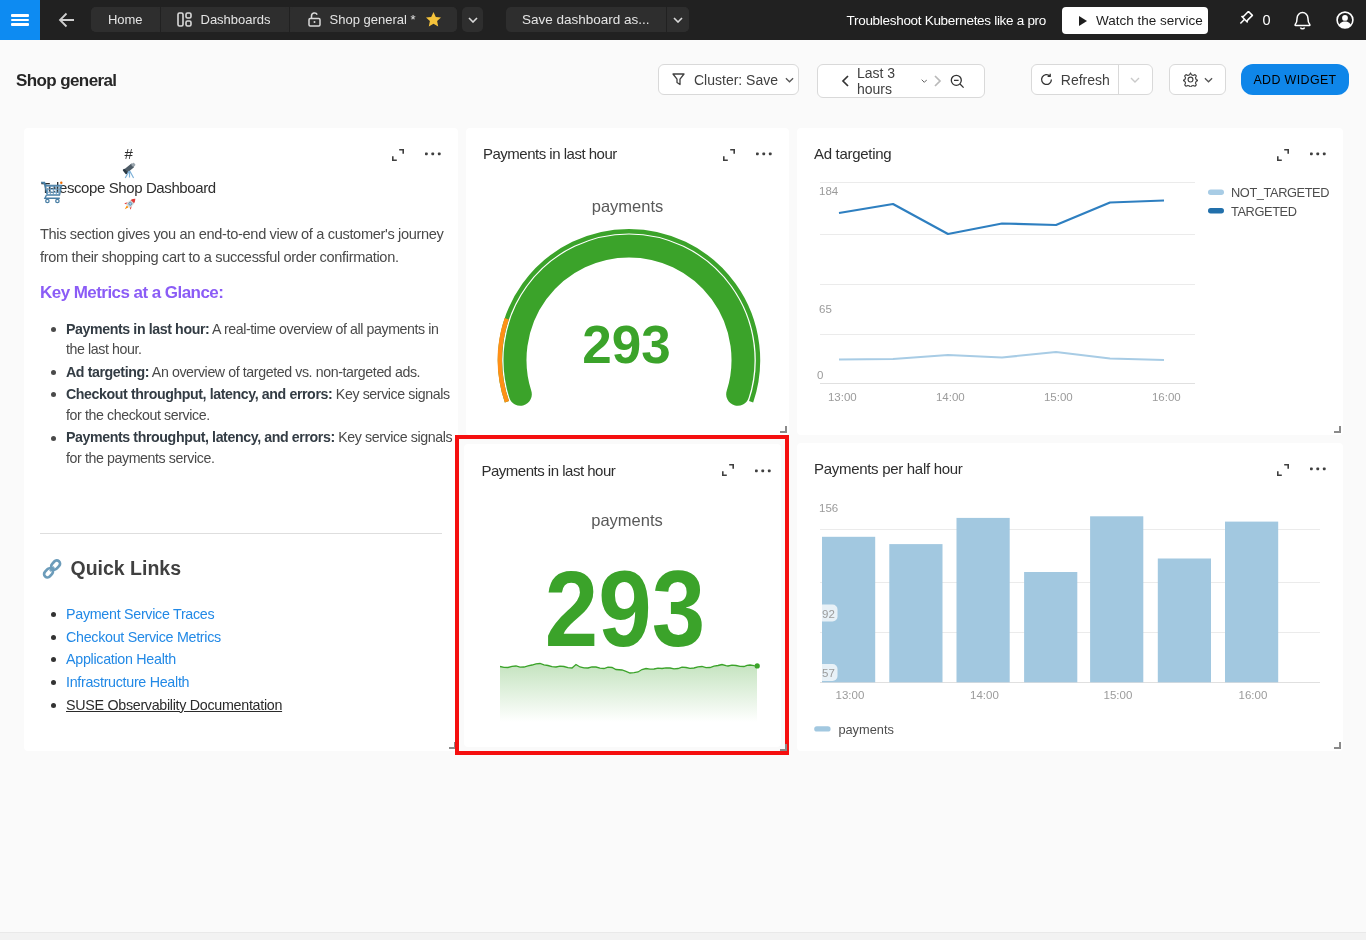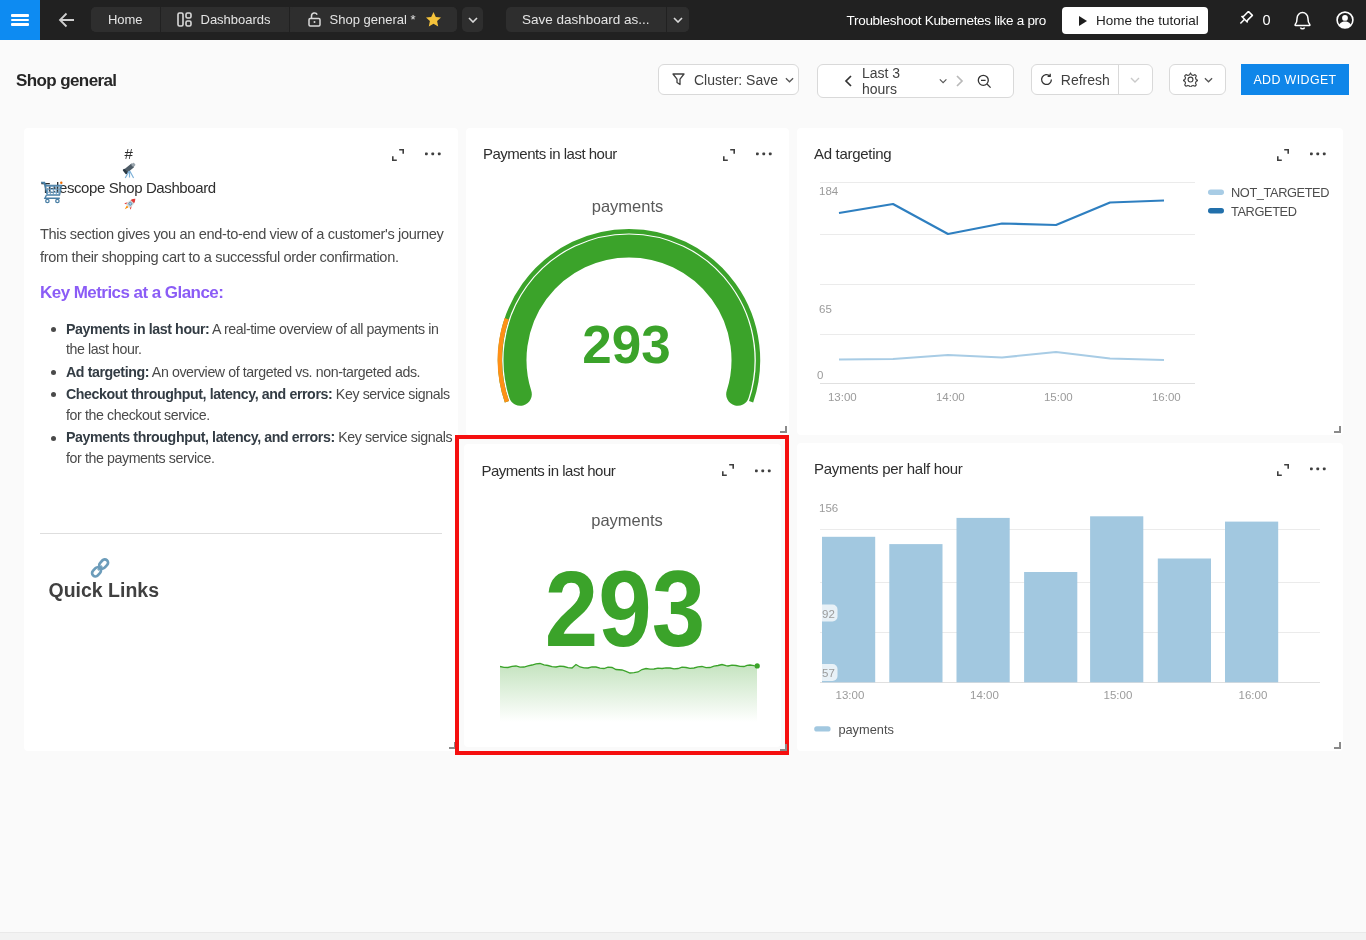--- a/index.html
+++ b/index.html
@@ -82,21 +82,21 @@
     <svg width="10" height="6" viewBox="0 0 10 6">
         <path d="M1 1 L5 5 L9 1" stroke="#d9d9d9" stroke-width="1.6" fill="none"></path>
       </svg>
   </div>
 
   <div class="abs" style="right:320px; top:13px; color:#fff; font-size:13.5px; letter-spacing:-0.3px; font-weight:500; white-space:nowrap;">Troubleshoot Kubernetes like a pro</div>
   <div class="wbtn" style="left:1062px; top:7px; width:146px; height:27px;">
     <svg style="margin-left:16px" width="10" height="12" viewBox="0 0 10 12">
         <path d="M1 1 L9 6 L1 11 Z" fill="#1d1d1d"></path>
       </svg>
-    <span style="margin-left:8px; font-weight:500;">Home the tutorial</span>
+    <span style="margin-left:8px; font-weight:500;">Watch the service</span>
   </div>
   <svg class="abs" style="left:1237px; top:11px" width="18" height="17" viewBox="0 0 18 17">
       <g transform="rotate(45 9.6 6.2)" fill="none" stroke="#fff" stroke-width="1.5">
         <path d="M6.8 0.8 H12.4 V7.2 a2.4 2.4 0 0 0 1 1.9 H5.8 a2.4 2.4 0 0 0 1-1.9 Z" stroke-linejoin="round"></path>
         <path d="M9.6 9.4 V15"></path>
       </g>
     </svg>
   <div class="abs" style="left:1262.5px; top:11.5px; color:#fff; font-size:14.5px;">0</div>
   <svg class="abs" style="left:1294px; top:10.5px" width="17" height="19" viewBox="0 0 17 19">
       <path d="M8.5 1.6 a5.4 5.4 0 0 1 5.4 5.4 c0 3.6 .9 5.4 1.9 6.6 a.55.55 0 0 1-.4.95 H1.6 a.55.55 0 0 1-.4-.95 c1-1.2 1.9-3 1.9-6.6 A5.4 5.4 0 0 1 8.5 1.6 Z" fill="none" stroke="#fff" stroke-width="1.5" stroke-linejoin="round"></path>
@@ -121,21 +121,21 @@
 <div class="ctl" style="left:658px; width:141px;">
   <svg style="margin-left:13px" width="13" height="13" viewBox="0 0 13 13">
       <path d="M1 1 H12 L8 6.2 V11.5 L5 9.5 V6.2 Z" fill="none" stroke="#404040" stroke-width="1.3" stroke-linejoin="round"></path>
     </svg>
   <span style="margin-left:9px">Cluster: Save</span>
   <svg style="margin-left:7px" width="9" height="6" viewBox="0 0 10 6">
       <path d="M1 1 L5 5 L9 1" stroke="#555" stroke-width="1.4" fill="none"></path>
     </svg>
 </div>
 
-<div class="ctl" style="left:817px; width:197px; padding:16px;">
+<div class="ctl" style="left:817px; width:168px; padding:16px;">
   <div class="seg" style="width:33px;">
       <svg width="8" height="12" viewBox="0 0 8 12">
         <path d="M7 1 L2 6 L7 11" stroke="#333" stroke-width="1.7" fill="none"></path>
       </svg>
     </div>
   <div class="segdiv"></div>
   <div class="seg" style="width:104px;">
       <span>Last 3 hours</span>
       <svg style="margin-left:7px" width="9" height="6" viewBox="0 0 10 6">
         <path d="M1 1 L5 5 L9 1" stroke="#555" stroke-width="1.4" fill="none"></path>
@@ -174,21 +174,21 @@
 <div class="ctl" style="left:1169px; width:57px; justify-content:center;">
   <svg width="15" height="15" viewBox="0 0 16 16">
       <path d="M8 1 l1 2 1.8.7 2-.9 1.4 1.4 -.9 2 .7 1.8 2 1 -2 1 -.7 1.8 .9 2 -1.4 1.4 -2-.9 -1.8.7 -1 2 -1-2 -1.8-.7 -2 .9 -1.4-1.4 .9-2 -.7-1.8 -2-1 2-1 .7-1.8 -.9-2 1.4-1.4 2 .9 1.8-.7 Z" fill="none" stroke="#404040" stroke-width="1.2" stroke-linejoin="round"></path>
       <circle cx="8" cy="8" r="2.6" fill="none" stroke="#404040" stroke-width="1.2"></circle>
     </svg>
   <svg style="margin-left:6px" width="9" height="6" viewBox="0 0 10 6">
       <path d="M1 1 L5 5 L9 1" stroke="#555" stroke-width="1.4" fill="none"></path>
     </svg>
 </div>
 
-<div class="abs" style="left:1241px; top:64px; width:108px; height:31px; background:#0f86e9; border-radius:0; color:#ffffff; font-size:12.4px; font-weight:500; letter-spacing:.4px; display:flex; align-items:center; justify-content:center;">ADD WIDGET</div>
+<div class="abs" style="left:1241px; top:64px; width:108px; height:31px; background:#0f86e9; border-radius:12px; color:#000000; font-size:12.4px; font-weight:500; letter-spacing:.4px; display:flex; align-items:center; justify-content:center;">ADD WIDGET</div>
 
 <div id="cardA" class="card" style="left:24px; top:128px; width:434px; height:623px;">
   <div class="ctitle" style="display:flex; align-items:center; letter-spacing:-0.4px;"># <svg style="margin:0 4px 0 7px" width="17" height="17" viewBox="0 0 17 17">
         <g transform="rotate(-40 8 6)">
           <rect x="3" y="4" width="10" height="4.6" rx="1" fill="#4d5b66"></rect>
           <rect x="11.7" y="4.6" width="3.4" height="3.4" rx="0.8" fill="#9aa5ad"></rect>
           <rect x="1.6" y="3.4" width="2.6" height="5.8" rx="0.9" fill="#2c3a45"></rect>
         </g>
         <path d="M8.2 9 L4.2 16 M8.8 9 L12.6 16 M8.5 9 V15.5" stroke="#7fb2d9" stroke-width="1.2" fill="none"></path>
       </svg> Telescope Shop Dashboard <svg style="margin-left:4px" width="16" height="16" viewBox="0 0 16 16">
@@ -227,31 +227,38 @@
   <div class="abs" style="left:16px; top:155px; font-size:17px; letter-spacing:-0.55px; font-weight:700; color:#8b5cf6;">Key Metrics at a Glance:</div>
   <ul id="metrics" style="position:absolute; left:16px; top:189px; width:410px; font-size:14.2px; letter-spacing:-0.4px; line-height:20.8px; color:#4a4a4a; white-space:nowrap;">
     <li><b>Payments in last hour:</b> A real-time overview of all payments in<br>the last hour.</li>
     <li><b>Ad targeting:</b> An overview of targeted vs. non-targeted ads.</li>
     <li><b>Checkout throughput, latency, and errors:</b> Key service signals<br>for the checkout service.</li>
     <li><b>Payments throughput, latency, and errors:</b> Key service signals<br>for the payments service.</li>
   </ul>
 
   <div class="abs" style="left:16px; top:405px; width:402px; height:1px; background:#dedede;"></div>
 
-  <div class="abs" style="left:16.5px; top:429px; display:flex; align-items:center;flex-direction:column;">
+  <div class="abs" style="left:16.5px; top:429px; display:flex; align-items:center;">
     <svg width="22" height="22" viewBox="0 0 22 22">
         <g transform="rotate(42 11 11)" fill="none" stroke="#6c9cba" stroke-width="2.7">
           <rect x="7.7" y="0.6" width="6.6" height="10" rx="3.3"></rect>
           <rect x="7.7" y="11.2" width="6.6" height="10" rx="3.3"></rect>
           <path d="M11 8 V14" stroke-width="2.2" opacity="0.85"></path>
         </g>
       </svg>
     <span style="margin-left:8px; font-size:19.5px; font-weight:700; color:#404040;">Quick Links</span>
   </div>
 
+  <ul id="qlinks" style="position:absolute; left:16px; top:475px; font-size:14.3px; letter-spacing:-0.3px; line-height:22.7px;">
+    <li><a>Payment Service Traces</a></li>
+    <li><a>Checkout Service Metrics</a></li>
+    <li><a>Application Health</a></li>
+    <li><a>Infrastructure Health</a></li>
+    <li><span style="color:#2b2b2b; text-decoration:underline;">SUSE Observability Documentation</span></li>
+  </ul>
   <svg class="abs" style="right:2px; bottom:2.5px" width="7" height="7" viewBox="0 0 7 7">
       <path d="M0 6 H6 V0" fill="none" stroke="#8a8a8a" stroke-width="2"></path>
     </svg>
 </div>
 <div id="cardB" class="card" style="left:466px; top:128px; width:323px; height:307px;">
   <div class="ctitle" style="letter-spacing:-0.5px;">Payments in last hour</div>
   <svg class="cicons" style="right:54px; top:20.5px" width="12" height="12" viewBox="0 0 12 12">
       <path d="M7.2 0.8 H11.2 V4.8 M0.8 7.2 V11.2 H4.8" stroke="#3f3f3f" stroke-width="1.6" fill="none"></path>
     </svg>
   <svg class="cicons" style="right:17px; top:24.3px" width="16" height="4" viewBox="0 0 16 4">

